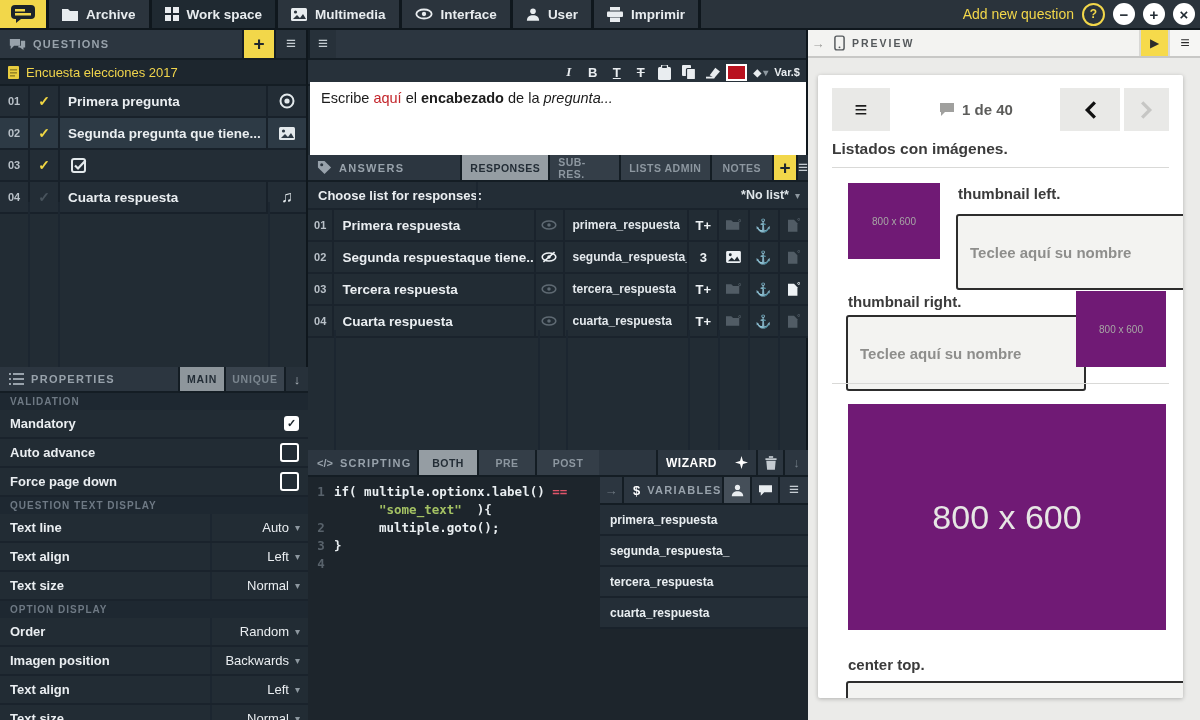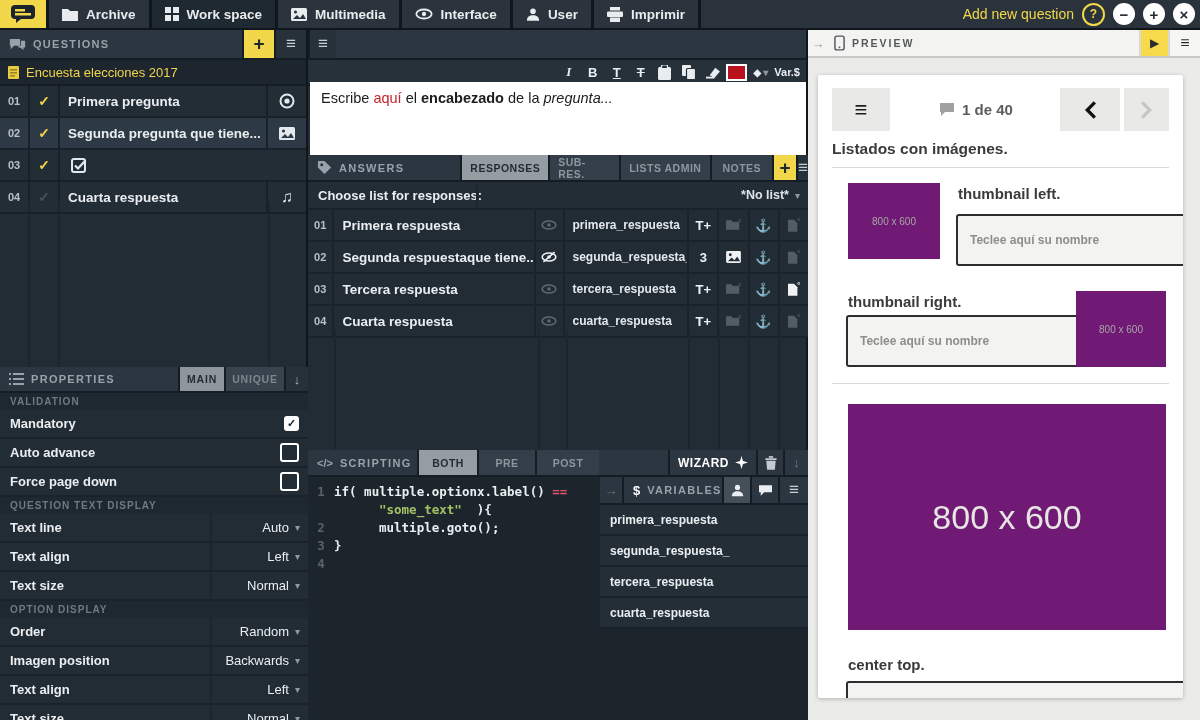--- a/index.html
+++ b/index.html
@@ -94,21 +94,21 @@
   .pcard{position:absolute;left:10px;top:45px;width:365px;height:623px;background:#fff;border-radius:2px;
          box-shadow:0 1px 4px rgba(0,0,0,.25);overflow:hidden}
   .pnav{position:absolute;left:14px;top:13px;width:337px;height:43px;display:flex;align-items:stretch;background:#fff}
   .pnav>div{display:flex;align-items:center;justify-content:center}
   .gr{background:#e9e9e7}
   .plbl{position:absolute;color:#3b3b3b;font-size:15px;font-weight:bold}
   .phr{position:absolute;height:1px;background:#d9d9d7;width:337px;left:14px}
   .ph-img{position:absolute;background:#701a75;display:flex;align-items:center;justify-content:center;
           color:#a7a7a5;font-size:10px}
   .pin{position:absolute;background:#f3f3f1;border:2px solid #2d2d2d;border-radius:3px;font-family:"Liberation Sans",sans-serif;
-       font-size:12px;font-weight:bold;color:#4a4a48;padding:4px 12px;outline:none}
+       font-size:15px;font-weight:bold;color:#4a4a48;padding:16px 12px;outline:none}
   .pin::placeholder{color:#8e8e8c;opacity:1}
 </style>
 </head>
 <body>
 
 <div class="abs topbar">
   <div class="logo">
     <svg width="26" height="20" viewBox="0 0 26 20">
       <rect x="1" y="1" width="24" height="14" rx="4" fill="#1c242b"></rect>
       <path d="M6 15 v4 l5 -4 z" fill="#1c242b"></path>
@@ -496,21 +496,21 @@
 
   <div class="abs hdr" style="left:0;top:420px;width:500px;height:27px">
     <div class="hdr-t" style="width:100px">
       <span style="font-size:11px;letter-spacing:0">&lt;/&gt;</span>
       <span>SCRIPTING</span>
     </div>
     <div class="tab on" style="width:42px">BOTH</div>
     <div class="tab" style="width:40px">PRE</div>
     <div class="tab" style="width:46px">POST</div>
     <div style="flex:1"></div>
-    <div class="sq dark flex" style="gap:6px;padding:0 8px;background:#2c3640">
+    <div class="sq dark flex" style="gap:18px;padding:0 8px;background:#2c3640">
       <span style="color:#fff;font-size:12px;font-weight:bold;letter-spacing:.5px">WIZARD</span>
       <svg width="13" height="13" viewBox="0 0 16 16" fill="#fff">
         <path d="M8 0 L9.8 6.2 L16 8 L9.8 9.8 L8 16 L6.2 9.8 L0 8 L6.2 6.2 z"></path>
         </svg>
     </div>
     <div class="sq dark" style="width:25px;background:#2c3640">
       <svg width="12" height="14" viewBox="0 0 14 16" fill="#c3cad0">
         <rect x="4.5" y="0" width="5" height="2"></rect>
           <rect x="0.5" y="2.5" width="13" height="2"></rect>
           <path d="M1.5 5.5h11l-1 10.5h-9z"></path>

